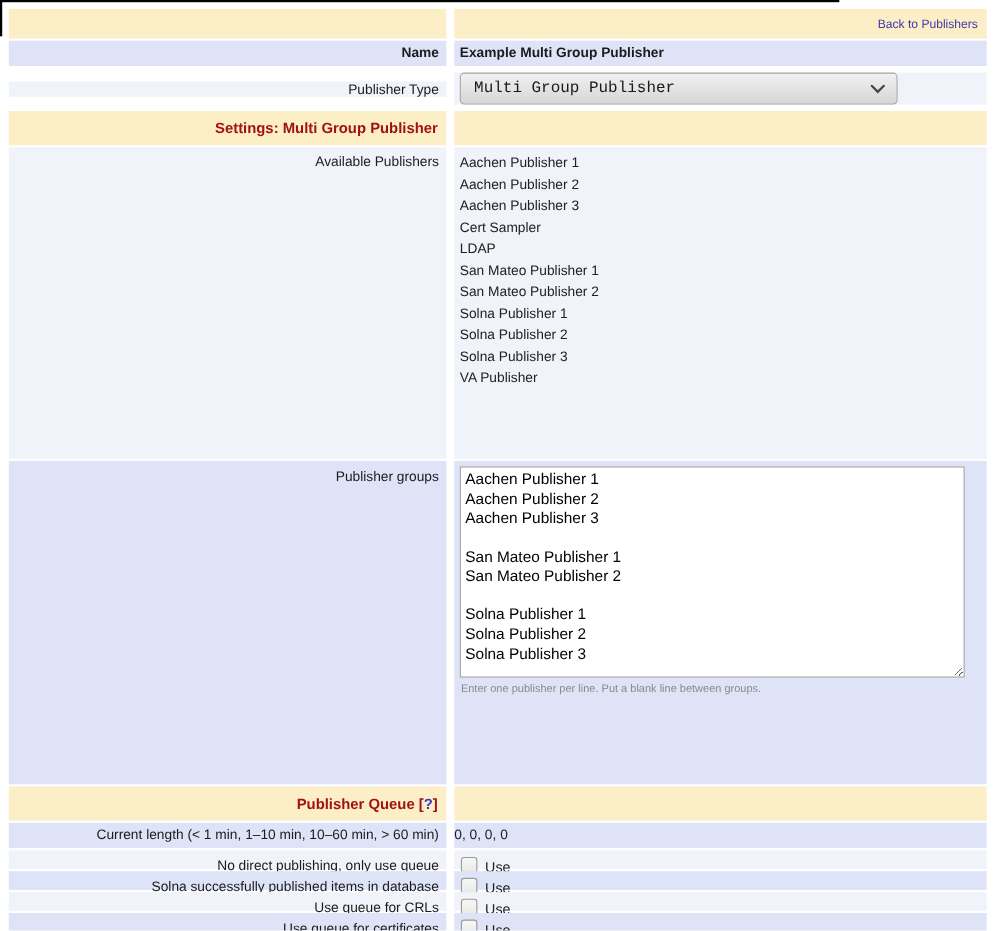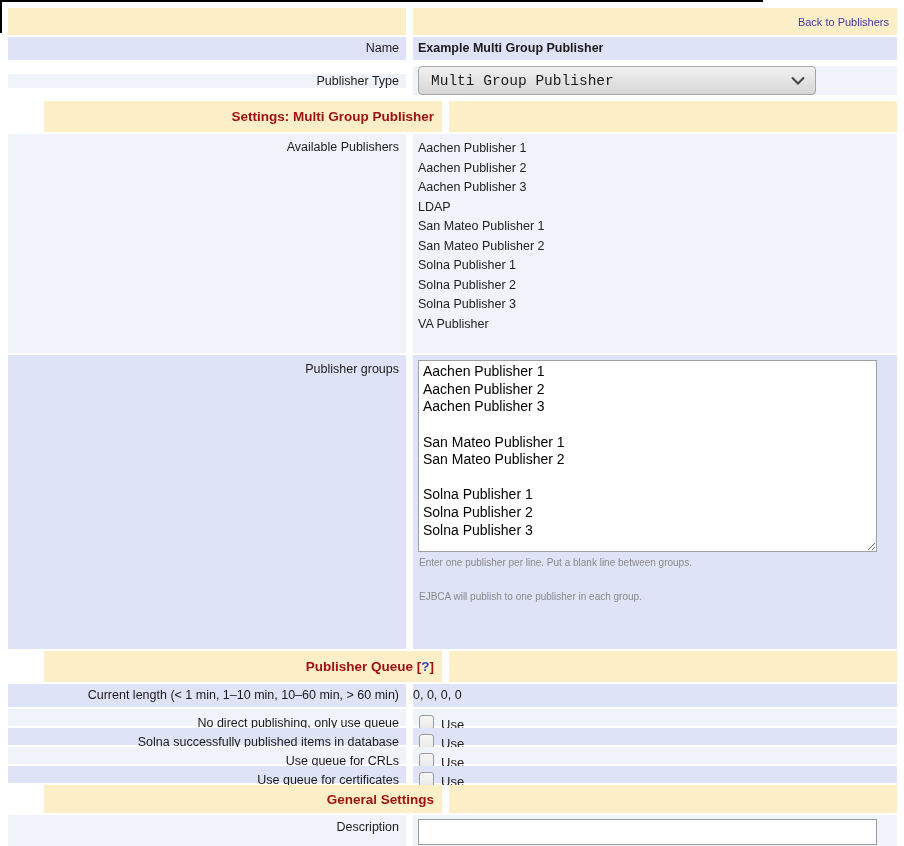--- a/index.html
+++ b/index.html
@@ -18,40 +18,40 @@
   .bg-dark{background:#dee3f7;}
   .bg-light{background:#f1f3fb;}
 
   .topbar{height:27px;}
   .topbar .cell-r{display:flex;align-items:center;justify-content:flex-end;padding-right:8px;}
   a.backlink{color:#3e38ab;text-decoration:none;font-size:11px;}
 
   .label{font-size:12.5px;color:#1b1b1b;text-align:right;padding-right:7px;box-sizing:border-box;width:100%;display:block;}
 
   .row-name{height:23px;}
-  .row-name .label{line-height:23px;font-weight:normal;}
+  .row-name .label{line-height:23px;font-weight:bold;}
   .row-name .cell-r{font-weight:bold;font-size:12.5px;line-height:23px;padding-left:5px;}
 
   .row-ptype{height:37px;align-items:center;}
   .row-ptype .cell-l{display:flex;align-items:center;}
   .select-wrap{position:relative;width:398px;margin-left:5px;}
   select.ptype{
     width:100%;height:29px;appearance:none;-webkit-appearance:none;-moz-appearance:none;
     background:linear-gradient(#f1f1f1,#d6d6d6);border:1px solid #a6a6a6;border-radius:4px;
     font-family:Liberation Mono, monospace;font-size:14.5px;color:#1a1a1a;padding:0 34px 0 12px;
   }
   .chevron{position:absolute;right:11px;top:50%;transform:translateY(-50%);pointer-events:none;line-height:0;}
 
-  .section-row{height:31px;margin-left:36px;}
+  .section-row{height:31px;}
   .section-row .cell-l{display:flex;align-items:center;}
   .section-title{width:100%;text-align:right;padding-right:8px;font-weight:bold;font-size:13.5px;color:#a11212;box-sizing:border-box;}
   .section-title .q-link{color:#2f3bcd;text-decoration:none;font-weight:bold;}
   .section-row.general{height:28px;}
 
-  .row-avail{height:219px;}
+  .row-avail{height:283px;}
   .row-avail .label{padding-top:6px;}
   .pub-list{padding:5px 0 0 5px;font-size:12.5px;line-height:19.5px;color:#222;}
 
   .row-groups{height:294px;}
   .row-groups .label{padding-top:7px;}
   textarea.groups{
     display:block;margin:5px 0 0 5px;width:459px;height:192px;box-sizing:border-box;
     border:1px solid #a0a0a0;background:#fff;font-family:"Liberation Sans",sans-serif;
     font-size:14px;line-height:1.26;color:#000;padding:2px 4px;resize:both;overflow:auto;white-space:pre;
   }
@@ -134,20 +134,21 @@
   <div class="row row-avail">
     <div class="cell-l bg-light">
         <span class="label">Available Publishers</span>
       </div>
     <div class="gap"></div>
     <div class="cell-r bg-light">
       <div class="pub-list">
         <div>Aachen Publisher 1</div>
         <div>Aachen Publisher 2</div>
         <div>Aachen Publisher 3</div>
+        <div>Cert Sampler</div>
         <div>LDAP</div>
         <div>San Mateo Publisher 1</div>
         <div>San Mateo Publisher 2</div>
         <div>Solna Publisher 1</div>
         <div>Solna Publisher 2</div>
         <div>Solna Publisher 3</div>
         <div>VA Publisher</div>
       </div>
     </div>
   </div>
@@ -162,21 +163,20 @@
 Aachen Publisher 2
 Aachen Publisher 3
 
 San Mateo Publisher 1
 San Mateo Publisher 2
 
 Solna Publisher 1
 Solna Publisher 2
 Solna Publisher 3</textarea>
       <div class="hint first">Enter one publisher per line. Put a blank line between groups.</div>
-      <div class="hint second">EJBCA will publish to one publisher in each group.</div>
     </div>
   </div>
 
   <div class="row section-row">
     <div class="cell-l bg-cream">
       <span class="section-title"><span>Publisher Queue</span> <span>[</span><a href="#" class="q-link">?</a><span>]</span></span>
     </div>
     <div class="gap"></div>
     <div class="cell-r bg-cream"></div>
   </div>

